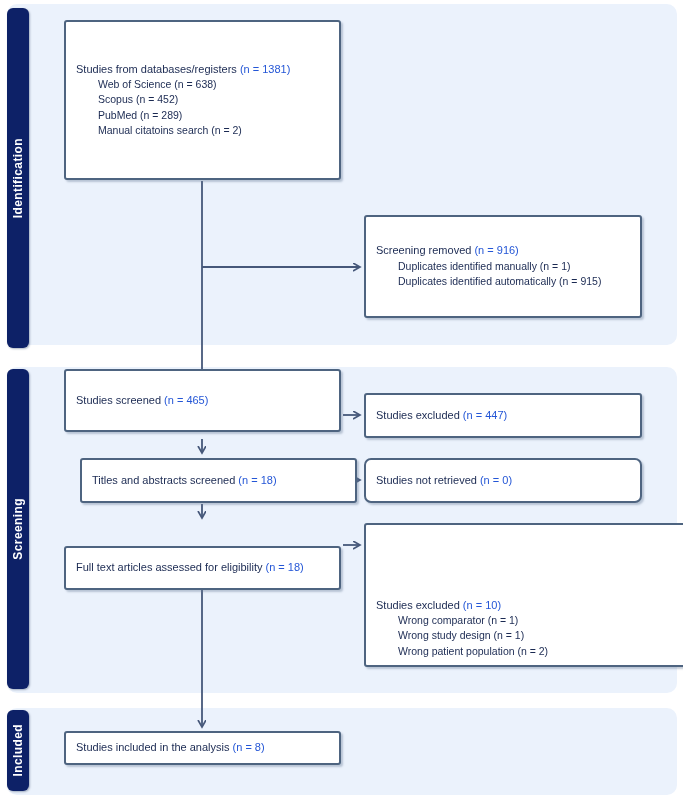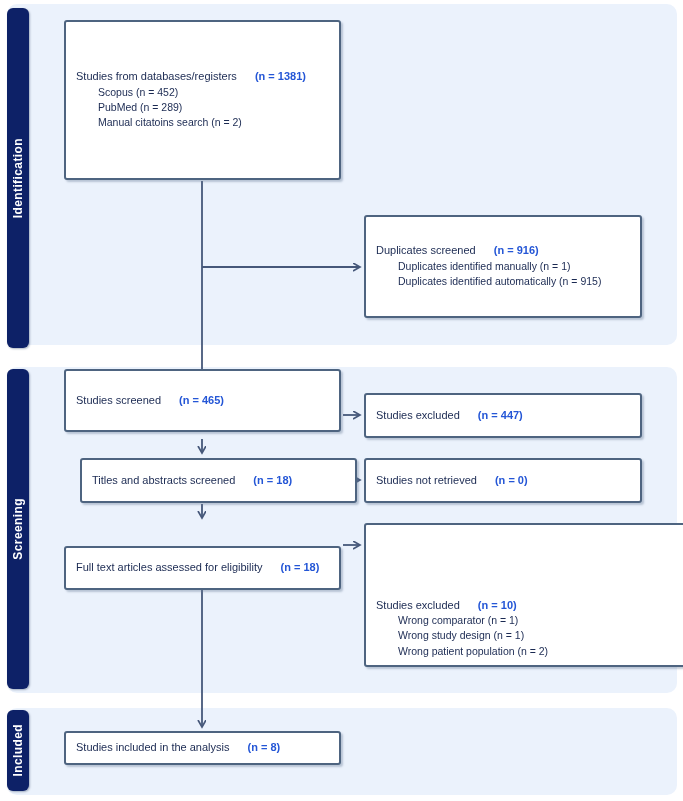--- a/index.html
+++ b/index.html
@@ -68,40 +68,39 @@
     flex-direction: column;
     justify-content: center;
     padding: 6px 10px;
     color: #1b2a52;
   }
   #box-databases   { left: 64px;  top: 20px;  width: 277px; height: 160px; }
   #box-duplicates  { left: 364px; top: 215px; width: 278px; height: 103px; }
   #box-screened    { left: 64px;  top: 369px; width: 277px; height: 63px; }
   #box-excluded447 { left: 364px; top: 393px; width: 278px; height: 45px; justify-content: center; }
   #box-titles      { left: 80px;  top: 458px; width: 277px; height: 45px; }
-  #box-notretrieved{ left: 364px; top: 458px; width: 278px; height: 45px; }
+  #box-notretrieved{ left: 364px; top: 458px; width: 278px; height: 45px; border-radius: 7px; }
   #box-fulltext    { left: 64px;  top: 546px; width: 277px; height: 44px; }
   #box-excluded10  { left: 364px; top: 523px; width: 324px; height: 144px; justify-content: flex-end; }
   #box-included    { left: 64px;  top: 731px; width: 277px; height: 34px; }
 
   .line {
     font-size: 11px;
     line-height: 15.5px;
     white-space: nowrap;
   }
   .sub {
     font-size: 10.5px;
     line-height: 15.3px;
     padding-left: 22px;
     white-space: nowrap;
   }
   .nval {
     color: #2456d6;
-    font-weight: bold;
-    margin-left: 15px;
+    font-weight: normal;
   }
 </style>
 </head>
 <body>
 
 <div class="canvas">
 
   <div class="panel" id="panel-identification"></div>
   <div class="panel" id="panel-screening"></div>
   <div class="panel" id="panel-included"></div>
@@ -132,28 +131,29 @@
   </div>
   <div class="side-bar" id="bar-included">
     <span class="vlabel">Included</span>
   </div>
 
   <div class="box" id="box-databases">
     <div class="line">
       <span>Studies from databases/registers</span>
       <span class="nval">(n = 1381)</span>
     </div>
+    <div class="sub">Web of Science (n = 638)</div>
     <div class="sub">Scopus (n = 452)</div>
     <div class="sub">PubMed (n = 289)</div>
     <div class="sub">Manual citatoins search (n = 2)</div>
   </div>
 
   <div class="box" id="box-duplicates">
     <div class="line">
-      <span>Duplicates screened</span>
+      <span>Screening removed</span>
       <span class="nval">(n = 916)</span>
     </div>
     <div class="sub">Duplicates identified manually (n = 1)</div>
     <div class="sub">Duplicates identified automatically (n = 915)</div>
   </div>
 
   <div class="box" id="box-screened">
     <div class="line">
       <span>Studies screened</span>
       <span class="nval">(n = 465)</span>

